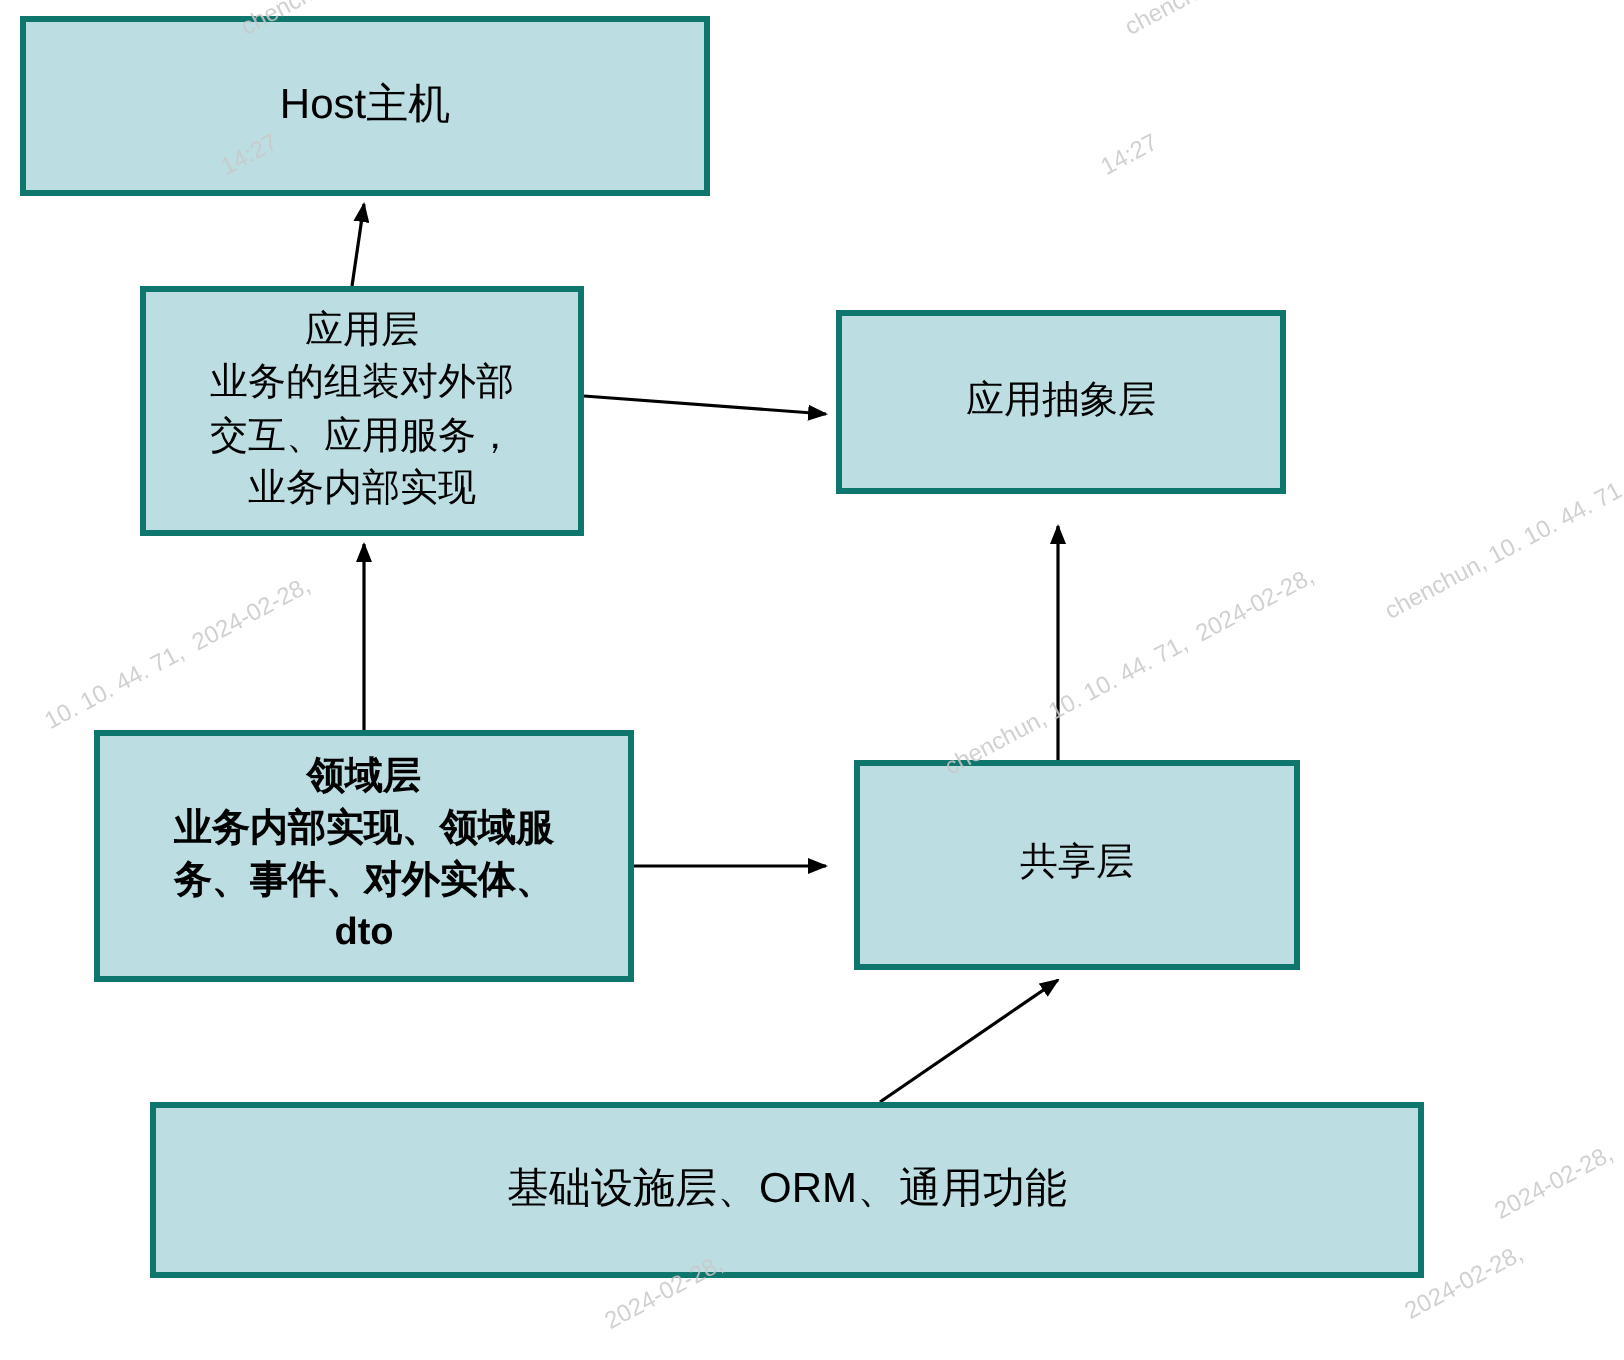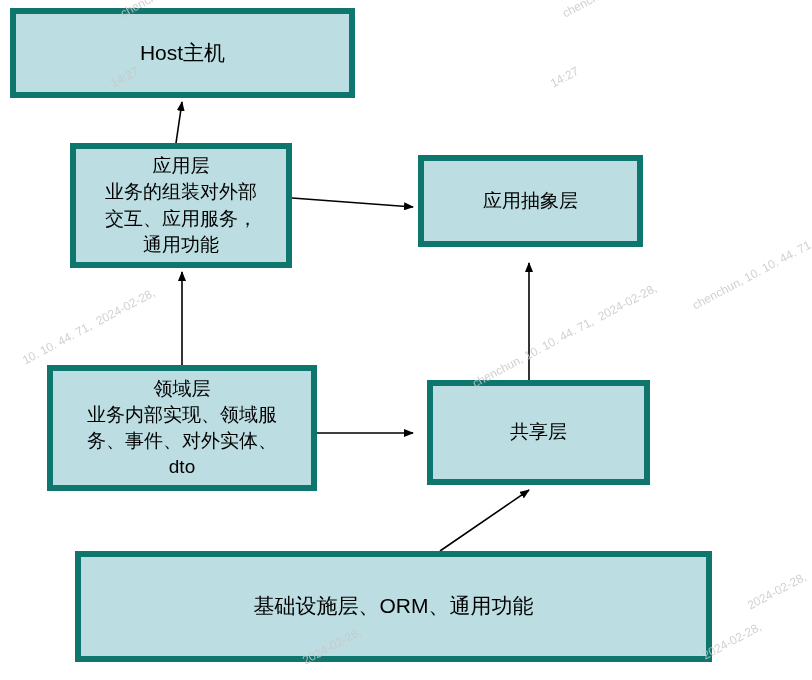--- a/index.html
+++ b/index.html
@@ -14,40 +14,40 @@
     position: relative;
     width: 812px;
     height: 680px;
     overflow: hidden;
     background: #ffffff;
   }
   .node {
     position: absolute;
     box-sizing: border-box;
     background: #bcdde1;
-    border: 6px solid #0f766e;
+    border: 3px solid #0f766e;
     display: flex;
     align-items: center;
     justify-content: center;
     text-align: center;
     color: #000000;
     line-height: 1.38;
     padding: 4px 8px;
     z-index: 2;
   }
   .node-text {
     white-space: pre-line;
     display: block;
   }
   #node-host { left: 10px;  top: 8px;   width: 345px; height: 90px;  font-size: 21px; }
   #node-app  { left: 70px;  top: 143px; width: 222px; height: 125px; font-size: 19px; }
   #node-abs  { left: 418px; top: 155px; width: 225px; height: 92px; font-size: 19px; }
-  #node-dom  { left: 47px;  top: 365px; width: 270px; height: 126px; font-size: 19px; }
+  #node-dom  { left: 47px;  top: 365px; width: 270px; height: 126px; font-size: 19px; font-weight: bold; }
   #node-shared { left: 427px; top: 380px; width: 223px; height: 105px; font-size: 19px; }
-  #node-infra { left: 75px;  top: 551px; width: 637px; height: 111px; font-size: 21px; }
+  #node-infra { left: 75px;  top: 551px; width: 637px; height: 88px; font-size: 21px; }
 
   #arrows {
     position: absolute;
     left: 0; top: 0;
     width: 812px;
     height: 680px;
     z-index: 1;
   }
   .watermark {
     position: absolute;
@@ -89,21 +89,21 @@
   </svg>
 
   <div class="node" id="node-host">
     <span class="node-text">Host主机</span>
   </div>
 
   <div class="node" id="node-app">
     <span class="node-text">应用层
 业务的组装对外部
 交互、应用服务，
-通用功能</span>
+业务内部实现</span>
   </div>
 
   <div class="node" id="node-abs">
     <span class="node-text">应用抽象层</span>
   </div>
 
   <div class="node" id="node-dom">
     <span class="node-text">领域层
 业务内部实现、领域服
 务、事件、对外实体、

